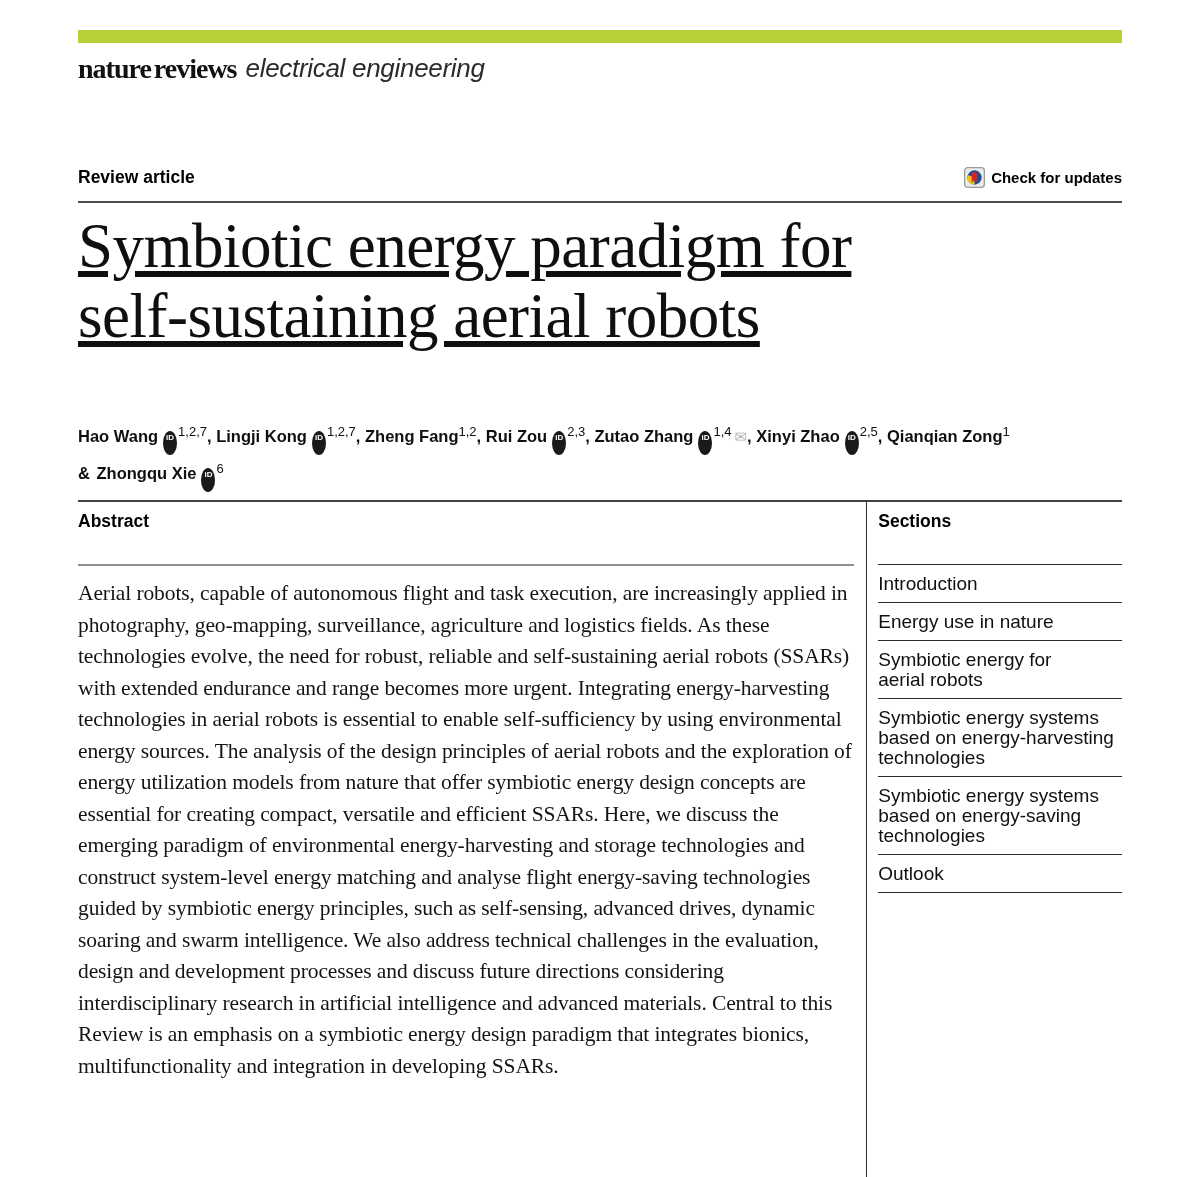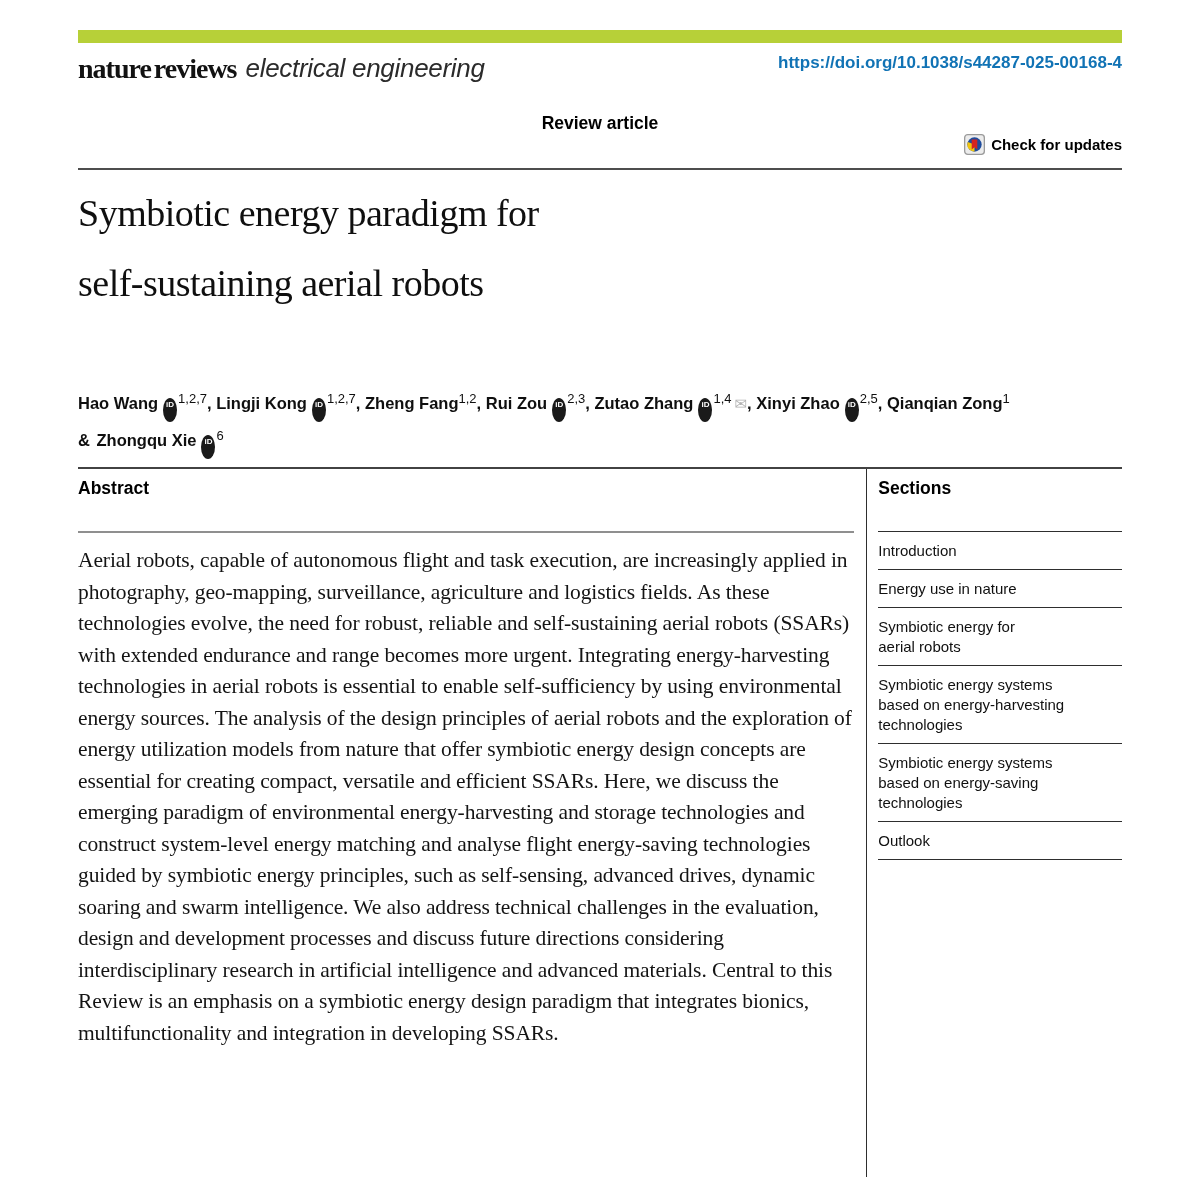--- a/index.html
+++ b/index.html
@@ -14,30 +14,30 @@
   
   .masthead { display: flex; align-items: flex-start; margin-top: 10px; }
   .brand-serif {
     font-family: "Liberation Serif", serif;
     font-weight: 700; font-size: 28px; letter-spacing: -1px; word-spacing: -3px; color: #121212;
   }
   .brand-sans { font-size: 26px; font-weight: 400; color: #2b2b2b; margin-left: 9px; letter-spacing: -0.3px; font-style: italic; }
   .doi { margin-left: auto; font-size: 17px; font-weight: 700; color: #1173b5; text-decoration: none; }
 
   
-  .review-row { margin-top: 28px; display: flex; align-items: center; flex-direction: column; }
+  .review-row { margin-top: 82px; display: flex; align-items: center; }
   .review-label { font-size: 17.5px; font-weight: 700; color: #000; }
   .check-badge { margin-left: auto; display: flex; align-items: center; gap: 6px; cursor: pointer; }
   .check-badge-label { font-size: 15px; font-weight: 700; color: #000; }
 
   .rule-review { margin-top: 13px; border: none; border-top: 2.5px solid #4d4d4d; }
 
   
   .title { margin-top: 8px; font-family: "Liberation Serif", serif; font-weight: 400;
-           font-size: 38px; line-height: 70px; letter-spacing: -0.5px; color: #0f0f0f; }
+           font-size: 63px; line-height: 70px; letter-spacing: -0.5px; color: #0f0f0f; text-decoration: underline; }
   .title span { display: block; }
 
   
   .authors { margin-top: 66px; font-size: 16.5px; font-weight: 700; line-height: 27px; color: #0f0f0f; }
   .authors sup { font-size: 13px; font-weight: 400; }
   .orcid {
     display: inline-block; width: 14px; height: 24px; border-radius: 50%;
     background: #1a1a1a; color: #fff; font-size: 8px; font-weight: 700; line-height: 14px;
     text-align: center; vertical-align: 2px; margin-left: 5px; margin-right: 1px; cursor: pointer;
   }
@@ -55,35 +55,34 @@
   .rule-sections { margin-top: 33px; border: none; border-top: 1.5px solid #2e2e2e; }
 
   .abstract-text {
     margin-top: 12px; font-family: "Liberation Serif", serif;
     font-size: 21.5px; line-height: 31.5px; color: #141414; letter-spacing: -0.1px;
   }
 
   .sections-nav { display: block; }
   .section-item {
     display: block; padding: 9px 0 8px; border-bottom: 1.5px solid #2e2e2e;
-    font-size: 15px; line-height: 20px; color: #101010; text-decoration: none;
+    font-size: 19px; line-height: 20px; color: #101010; text-decoration: none;
     white-space: pre-line; cursor: pointer;
   }
 </style>
 </head>
 <body>
 
 <div class="page">
 
   <div class="topbar"></div>
 
   <header class="masthead">
     <span class="brand-serif">nature reviews</span>
     <span class="brand-sans">electrical engineering</span>
-    <a class="doi" href="#">https://doi.org/10.1038/s44287-025-00168-4</a>
   </header>
 
   <div class="review-row">
     <span class="review-label">Review article</span>
     <span class="check-badge">
       <svg width="21" height="21" viewBox="0 0 24 24">
         <rect x="0.75" y="0.75" width="22.5" height="22.5" rx="3.5" fill="#ececec" stroke="#9b9b9b" stroke-width="1.5"></rect>
         <circle cx="12" cy="12" r="8.2" fill="#1f4c9c"></circle>
         <path d="M 12 20.2 A 8.2 8.2 0 0 1 4.3 9.2 L 12 12 Z" fill="#f2c50f"></path>
         <path d="M 8.8 6.2 h 6.4 v 11.5 l -3.2 -2.6 -3.2 2.6 z" fill="#d6231f"></path>

